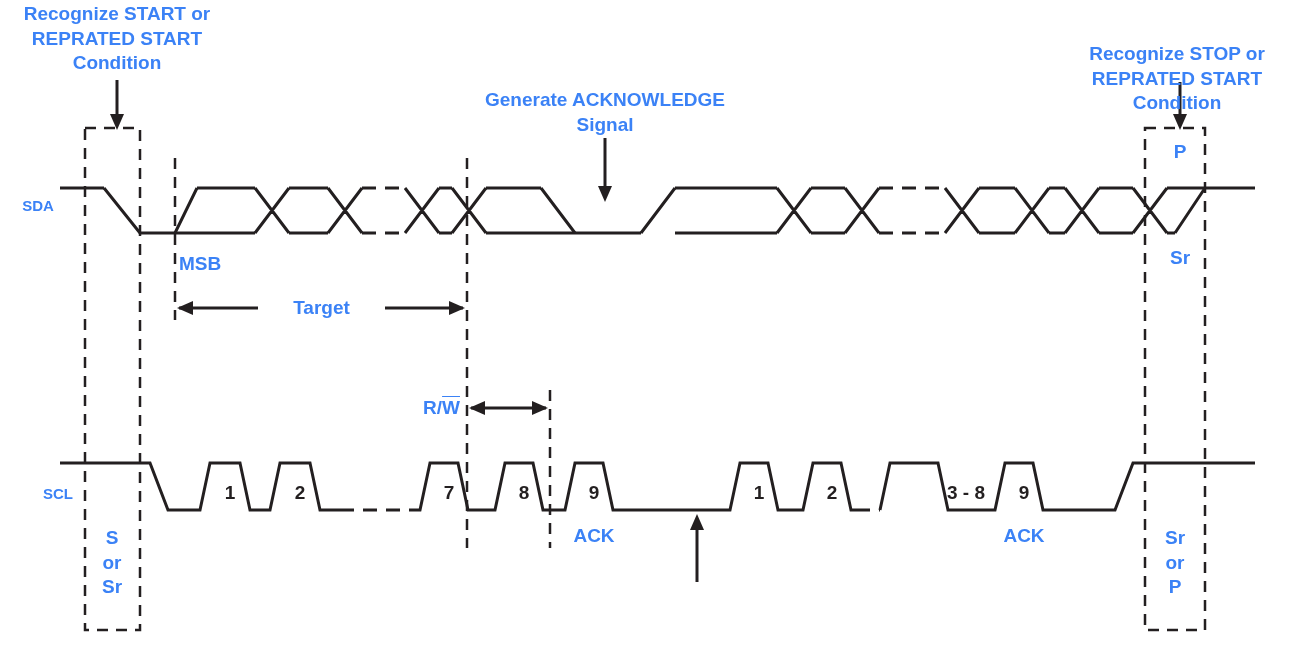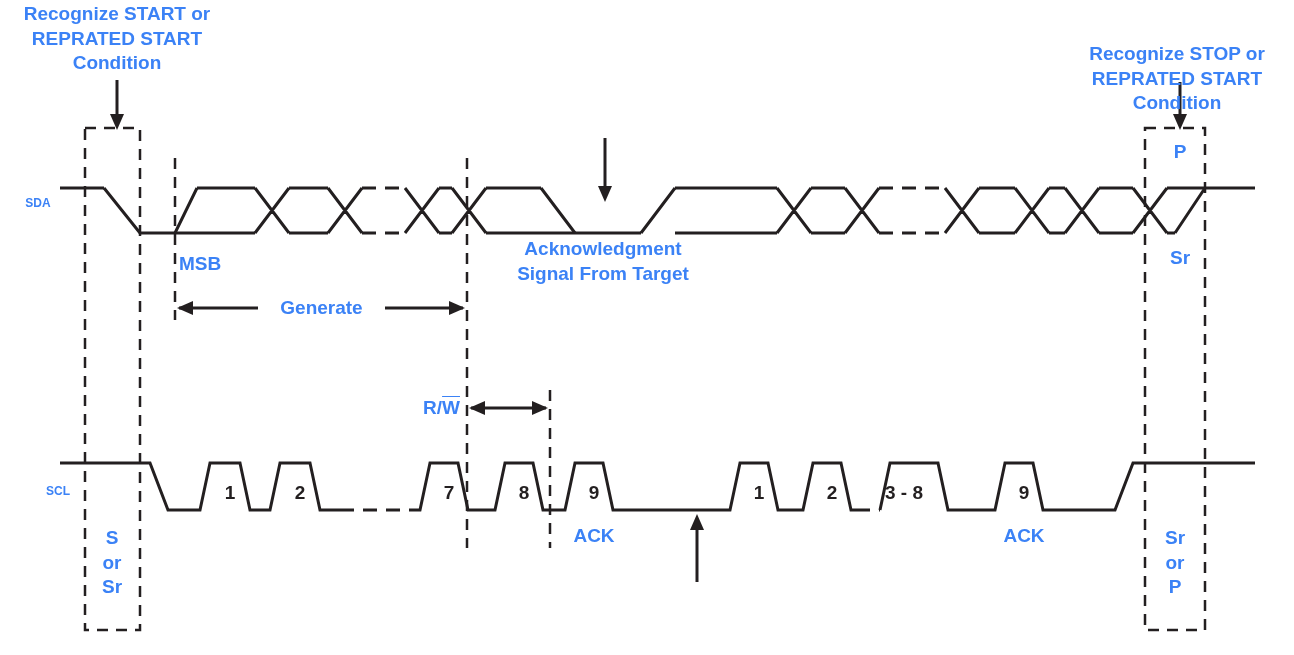--- a/index.html
+++ b/index.html
@@ -6,21 +6,21 @@
   html,body { margin:0; padding:0; background:#ffffff; }
   .stage {
     position:relative; width:1294px; height:655px; background:#ffffff;
     font-family:"Liberation Sans", sans-serif; color:#231f20; overflow:hidden;
   }
   .stage svg { position:absolute; left:0; top:0; }
   .lbl {
     position:absolute; font-weight:bold; font-size:19px; line-height:1.3;
     text-align:center; white-space:pre-line; color:#3b82f6;
   }
-  .siglbl { font-size:12px; }
+  .siglbl { font-size:15px; }
   .whitebg { background:#ffffff; padding:0 6px; }
   .right { text-align:right; }
   .ovl { text-decoration:overline; }
   .clknum { position:absolute; width:60px; text-align:center; font-weight:bold; font-size:19px; color:#231f20; }
 </style>
 </head>
 <body>
 
 <div class="stage">
 
@@ -81,31 +81,31 @@
   </svg>
 
   <div class="lbl" style="left:2px; top:2px; width:230px;">Recognize START or
 REPRATED START
 Condition</div>
 
   <div class="lbl" style="left:1062px; top:2px; width:230px;margin-top:40px;">Recognize STOP or
 REPRATED START
 Condition</div>
 
+  <div class="lbl" style="left:445px; top:88px; width:320px;">Generate ACKNOWLEDGE
+Signal</div>
 
   <div class="lbl siglbl" style="left:10px; top:196px; width:56px;">SDA</div>
 
   <div class="lbl siglbl" style="left:10px; top:484px; width:56px;margin-left:20px;">SCL</div>
 
   <div class="lbl" style="left:170px; top:240px; width:60px;margin-top:12px;">MSB</div>
 
-  <div class="lbl" style="left:443px; top:237px; width:320px;">Acknowledgment
-Signal From Target</div>
 
-  <div class="lbl whitebg" style="left:258px; top:296px; width:115px;">Generate</div>
+  <div class="lbl whitebg" style="left:258px; top:296px; width:115px;">Target</div>
 
   <div class="lbl right" style="left:395px; top:396px; width:65px;"><span>R/</span><span class="ovl">W</span></div>
 
   <div class="lbl" style="left:1150px; top:140px; width:60px;">P</div>
 
   <div class="lbl" style="left:1150px; top:246px; width:60px;">Sr</div>
 
   <div class="lbl" style="left:82px; top:526px; width:60px;">S
 or
 Sr</div>
@@ -119,16 +119,16 @@
   <div class="lbl" style="left:994px; top:524px; width:60px;">ACK</div>
 
 
   <span class="clknum" style="left:200px; top:482px;">1</span>
   <span class="clknum" style="left:270px; top:482px;">2</span>
   <span class="clknum" style="left:419px; top:482px;">7</span>
   <span class="clknum" style="left:494px; top:482px;">8</span>
   <span class="clknum" style="left:564px; top:482px;">9</span>
   <span class="clknum" style="left:729px; top:482px;">1</span>
   <span class="clknum" style="left:802px; top:482px;">2</span>
-  <span class="clknum" style="left:874px; top:482px;">3 - 8</span>
+  <span class="clknum" style="left:936px; top:482px;">3 - 8</span>
   <span class="clknum" style="left:994px; top:482px;">9</span>
 
 </div>
 
 </body></html>

